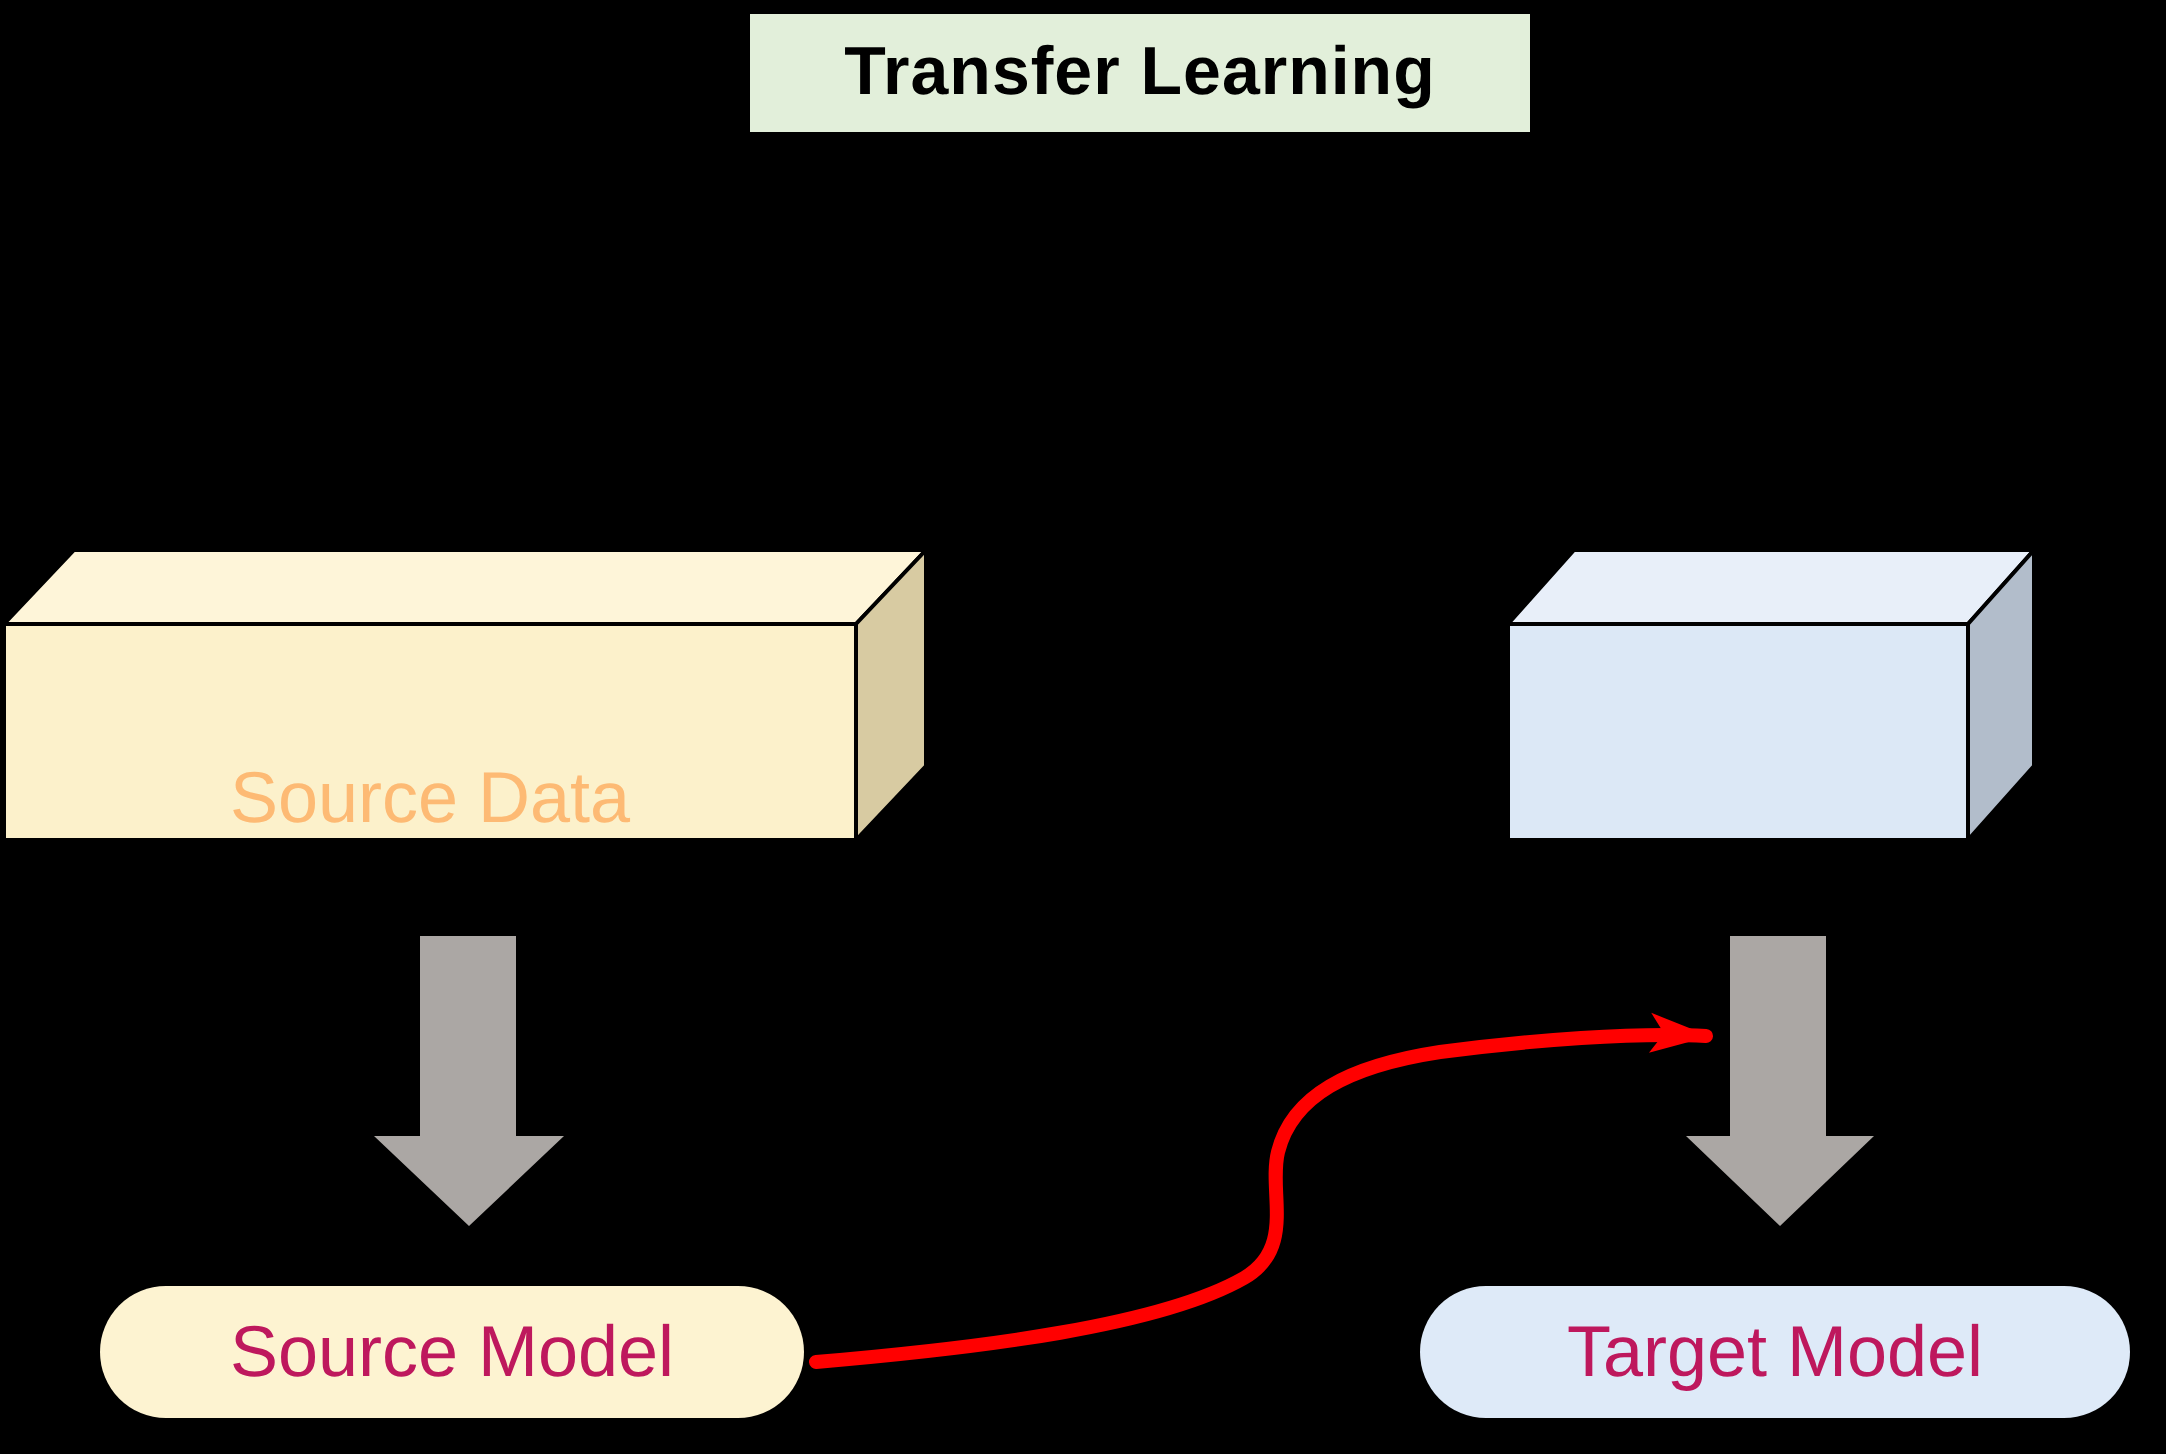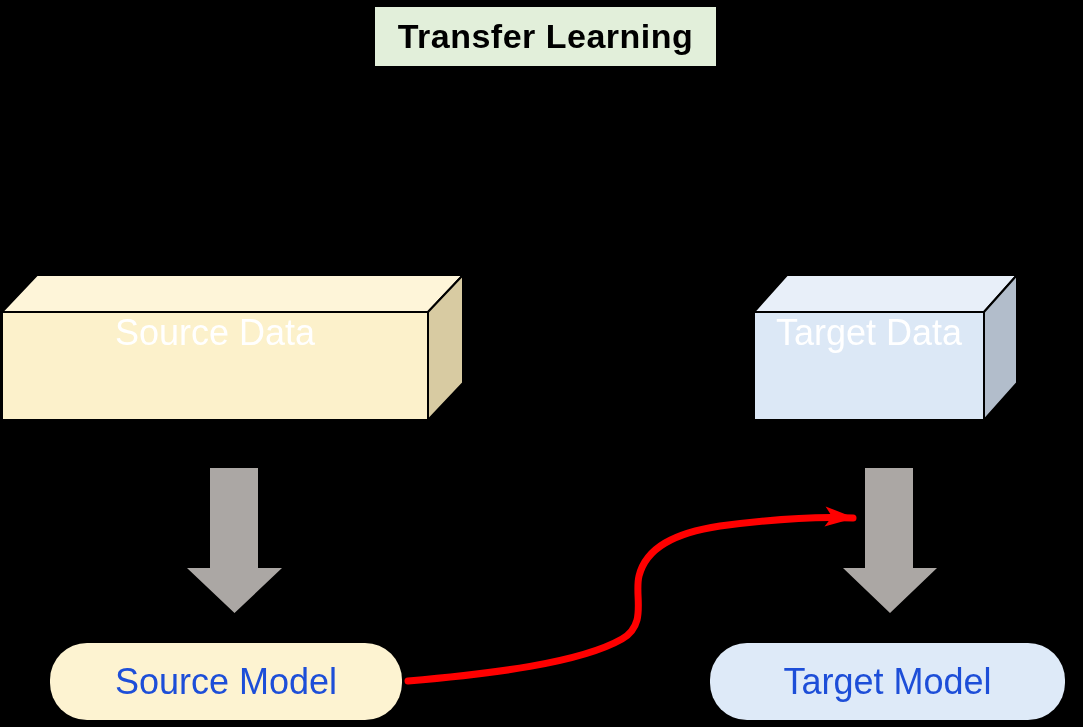--- a/index.html
+++ b/index.html
@@ -12,41 +12,41 @@
     font-family: "Liberation Sans", sans-serif;
   }
   svg.layer {
     position: absolute;
     left: 0; top: 0;
     width: 1083px; height: 727px;
   }
   .title-box {
     position: absolute;
     left: 375px; top: 7px;
-    width: 341px; height: 59px;
+    width: 390px; height: 59px;
     background: var(--title-bg, #e2efda);
     color: #000;
     display: flex; align-items: center; justify-content: center;
     font-size: 34px; font-weight: bold;
     letter-spacing: 0.5px;
   }
   .face-label {
     position: absolute;
-    display: flex; align-items: flex-start; justify-content: center;
-    font-size: 36px; color: #ffffff;
+    display: flex; align-items: flex-end; justify-content: center;
+    font-size: 36px; color: #fdba74;
     white-space: nowrap;
   }
   .src-data-label { left: 2px;   top: 312px; width: 426px; height: 108px; }
   .tgt-data-label { left: 754px; top: 312px; width: 230px; height: 108px; }
   .pill {
     position: absolute;
-    top: 643px; height: 77px;
+    top: 643px; height: 66px;
     border-radius: 37px;
     display: flex; align-items: center; justify-content: center;
-    font-size: 36px; color: #1d4ed8;
+    font-size: 36px; color: #be185d;
     white-space: nowrap;
   }
   .src-pill { left: 50px;  width: 352px; background: var(--pill-cream, #fdf3d1); }
   .tgt-pill { left: 710px; width: 355px; background: var(--pill-blue, #deeaf8); align-items: center; }
 
   
   .cube { stroke: #000; stroke-width: 2; stroke-linejoin: round; }
   .cream-front { fill: var(--cream-front, #fcf1cb); }
   .cream-top   { fill: var(--cream-top,   #fef5d9); }
   .cream-side  { fill: var(--cream-side,  #d8cba2); }
@@ -97,23 +97,20 @@
              C 766 520, 818 516, 853 518"></path>
   </svg>
 
   <div class="title-box">
     <span>Transfer Learning</span>
   </div>
 
   <div class="face-label src-data-label">
     <span>Source Data</span>
   </div>
-  <div class="face-label tgt-data-label">
-    <span>Target Data</span>
-  </div>
 
   <div class="pill src-pill">
     <span>Source Model</span>
   </div>
   <div class="pill tgt-pill">
     <span>Target Model</span>
   </div>
 
 </div>
 

